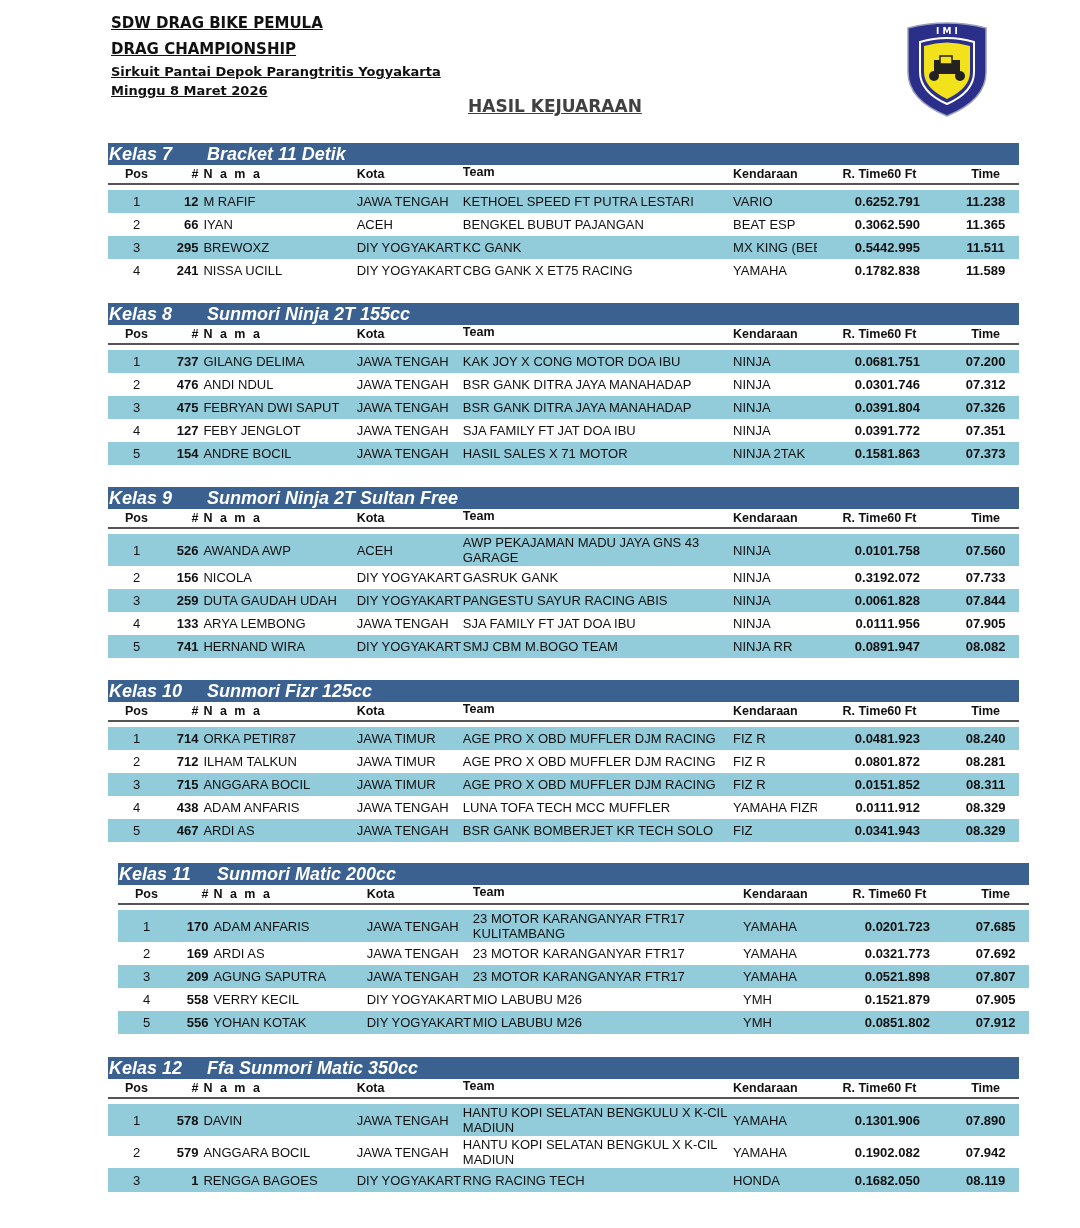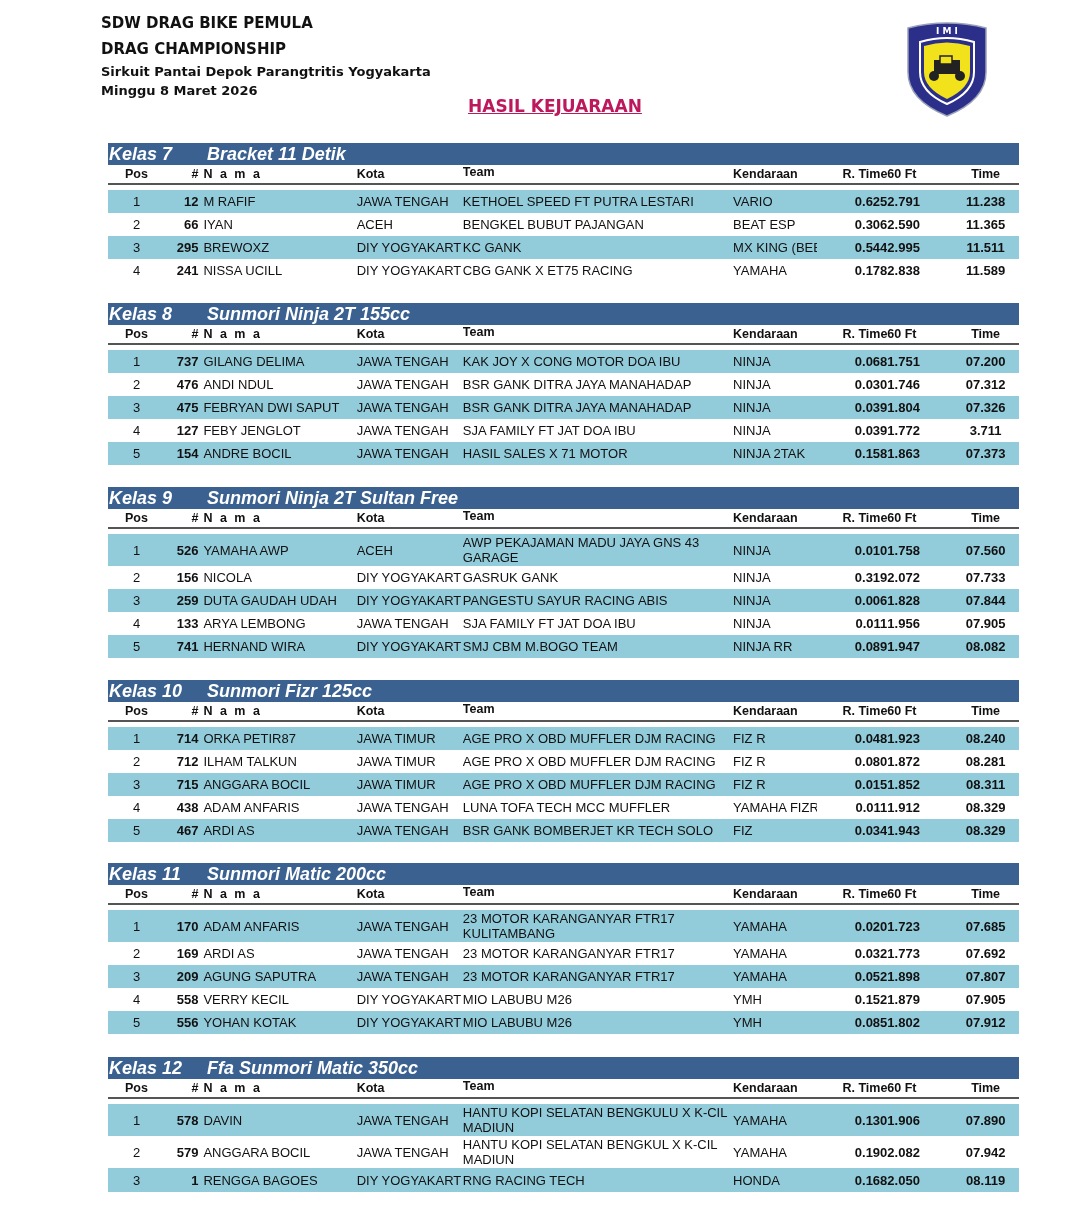--- a/index.html
+++ b/index.html
@@ -1,20 +1,20 @@
 <!DOCTYPE html>
 <html><head>
 <meta charset="utf-8">
 <style>
   html, body { margin: 0; padding: 0; background: #ffffff; }
   body { width: 1080px; height: 1228px; position: relative; overflow: hidden; font-family: "Liberation Sans", sans-serif; color: #111; }
-  .hdr { position: absolute; left: 101px; top: 10px; }
+  .hdr { position: absolute; left: 111px; top: 10px; text-decoration: underline; }
   .hdr .l1, .hdr .l2 { font-family: "DejaVu Sans", sans-serif; font-weight: bold; font-size: 15px; line-height: 26px; color: #111; }
   .hdr .l3, .hdr .l4 { font-family: "DejaVu Sans", sans-serif; font-weight: bold; font-size: 13px; line-height: 19px; color: #111; }
-  .title { position: absolute; left: 468px; top: 96px; font-family: "DejaVu Sans", sans-serif; font-weight: bold; font-size: 17px; text-decoration: underline; color: #be185d; }
+  .title { position: absolute; left: 468px; top: 96px; font-family: "DejaVu Sans", sans-serif; font-weight: bold; font-size: 17px; text-decoration: underline; color: #404040; }
   .logo { position: absolute; left: 904px; top: 22px; width: 86px; height: 96px; }
 
   .kelas { position: absolute; left: 108px; width: 911px; }
   .band { height: 22px; background: #3a6190; color: #fff; font-style: italic; font-weight: bold; font-size: 18px; line-height: 23px; display: flex; }
   .band .k { width: 98px; padding-left: 1px; }
   .band .n { }
   .colhead { height: 18px; border-bottom: 2px solid #555; display: flex; font-weight: bold; font-size: 12.5px; line-height: 18px; }
   .rows { margin-top: 5px; }
   .row { display: flex; font-size: 13px; align-items: center; }
   .row.shade { background: #92ccdb; }
@@ -169,21 +169,21 @@
         </div>
         <div class="row" style="height: 23px;">
           <span class="c c-pos">4</span>
           <span class="c c-num">127</span>
           <span class="c c-nama">FEBY JENGLOT</span>
           <span class="c c-kota">JAWA TENGAH</span>
           <span class="c c-team">SJA FAMILY FT JAT DOA IBU</span>
           <span class="c c-kend">NINJA</span>
           <span class="c c-rt">0.039</span>
           <span class="c c-60">1.772</span>
-          <span class="c c-time">3.711</span>
+          <span class="c c-time">07.351</span>
         </div>
         <div class="row shade" style="height: 23px;">
           <span class="c c-pos">5</span>
           <span class="c c-num">154</span>
           <span class="c c-nama">ANDRE BOCIL</span>
           <span class="c c-kota">JAWA TENGAH</span>
           <span class="c c-team">HASIL SALES X 71 MOTOR</span>
           <span class="c c-kend">NINJA 2TAK</span>
           <span class="c c-rt">0.158</span>
           <span class="c c-60">1.863</span>
@@ -204,21 +204,21 @@
         <span class="c c-team">Team</span>
         <span class="c c-kend">Kendaraan</span>
         <span class="c c-rt">R. Time</span>
         <span class="c c-60">60 Ft</span>
         <span class="c c-time">Time</span>
       </div>
       <div class="rows">
         <div class="row shade" style="height: 32px;">
           <span class="c c-pos">1</span>
           <span class="c c-num">526</span>
-          <span class="c c-nama">YAMAHA AWP</span>
+          <span class="c c-nama">AWANDA AWP</span>
           <span class="c c-kota">ACEH</span>
           <span class="c c-team">AWP PEKAJAMAN MADU JAYA GNS 43 GARAGE</span>
           <span class="c c-kend">NINJA</span>
           <span class="c c-rt">0.010</span>
           <span class="c c-60">1.758</span>
           <span class="c c-time">07.560</span>
         </div>
         <div class="row" style="height: 23px;">
           <span class="c c-pos">2</span>
           <span class="c c-num">156</span>
@@ -332,21 +332,21 @@
           <span class="c c-nama">ARDI AS</span>
           <span class="c c-kota">JAWA TENGAH</span>
           <span class="c c-team">BSR GANK BOMBERJET KR TECH SOLO</span>
           <span class="c c-kend">FIZ</span>
           <span class="c c-rt">0.034</span>
           <span class="c c-60">1.943</span>
           <span class="c c-time">08.329</span>
         </div>
       </div>
     </div>
-    <div class="kelas" style="top: 863px;">
+    <div class="kelas" style="top: 863px; margin-left: 10px;">
       <div class="band">
         <span class="k">Kelas  11</span>
         <span class="n">Sunmori Matic 200cc</span>
       </div>
       <div class="colhead">
         <span class="c c-pos">Pos</span>
         <span class="c c-num">#</span>
         <span class="c c-nama">N a m a</span>
         <span class="c c-kota">Kota</span>
         <span class="c c-team">Team</span>

